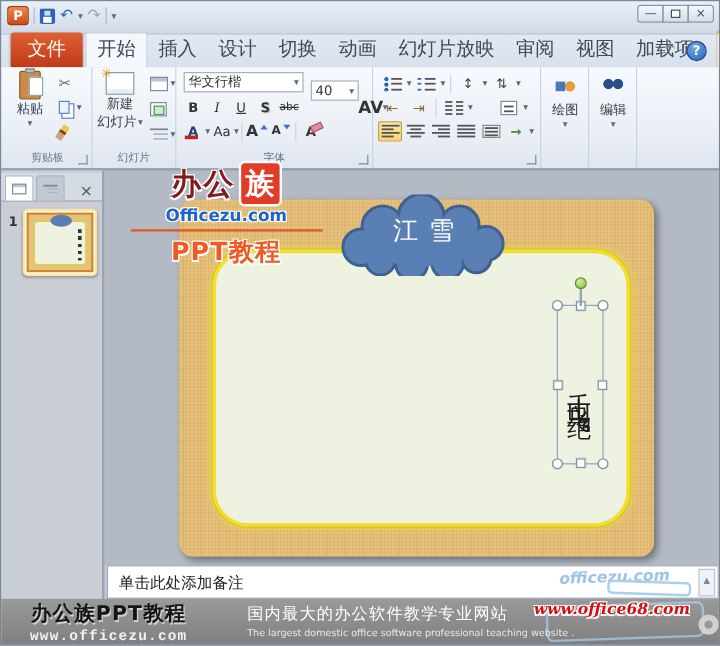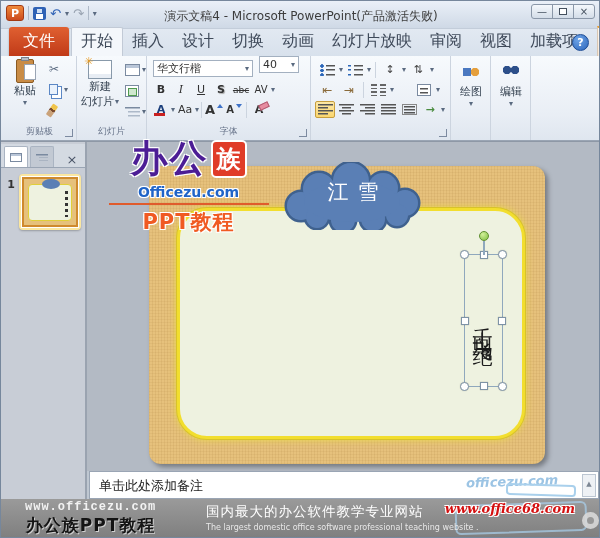--- a/index.html
+++ b/index.html
@@ -188,21 +188,21 @@
   .handle { position:absolute; background:#fff; border:1px solid #7e93a6; box-shadow:0 0 1px rgba(0,0,0,.3); }
   .h-circle { width:9px; height:9px; border-radius:50%; }
   .h-square { width:8px; height:8px; }
   #rot-stem { position:absolute; left:18px; top:-14px; width:2px; height:14px; background:#8fa8bd; }
   #rot-handle { position:absolute; left:14px; top:-24px; width:10px; height:10px; border-radius:50%;
     background:radial-gradient(circle at 35% 30%,#d2f09a,#7fbf3f); border:1px solid #5e8f2f; }
 
   
   #wm { left:100px; top:133px; width:175px; text-align:center; z-index:60; pointer-events:none; }
   #wm-row1 { display:flex; align-items:center; justify-content:center; gap:2px; }
-  #wm-bangong { color:#4c1d95; font-size:37px; font-weight:900; letter-spacing:2px;
+  #wm-bangong { color:#7f1d1d; font-size:25px; font-weight:900; letter-spacing:2px;
     text-shadow:-1px -1px 0 #fff,1px -1px 0 #fff,-1px 1px 0 #fff,1px 1px 0 #fff; }
   #wm-zu { background:#e03c28; color:#fff; font-size:24px; font-weight:900; border-radius:5px;
     padding:1px 4px; border:2px solid #fff; }
   #wm-url { color:#1f64c8; font-size:14px; font-weight:bold;
     text-shadow:-1px -1px 0 #fff,1px -1px 0 #fff,-1px 1px 0 #fff,1px 1px 0 #fff; }
   #wm-line { width:160px; height:2px; background:#e05b2c; margin:3px auto; }
   #wm-ppt { color:#f05a22; font-size:21px; font-weight:900; letter-spacing:1px;
     text-shadow:-1px -1px 0 #fff,1px -1px 0 #fff,-1px 1px 0 #fff,1px 1px 0 #fff; }
 
   
@@ -246,21 +246,20 @@
   <div id="qat" class="abs">
     <span id="ppt-logo">P</span>
     <span class="qat-sep"></span>
     <span class="floppy"></span>
     <span class="qat-btn">↶</span>
     <span class="dd">▾</span>
     <span class="qat-btn disabled">↷</span>
     <span class="qat-sep"></span>
     <span class="dd">▾</span>
   </div>
-  <div id="title-text" class="abs">演示文稿4 - Microsoft PowerPoint(产品激活失败)</div>
   <div id="win-btns" class="abs">
     <span class="win-btn">—</span>
     <span class="win-btn">
         <span class="restore-glyph"></span>
       </span>
     <span class="win-btn">×</span>
   </div>
 </div>
 
 <div id="tabrow" class="abs">
@@ -331,31 +330,31 @@
         </span>
     </div>
     <span class="rgroup-label">幻灯片</span>
   </div>
 
   <div class="rgroup" style="left:146px;width:164px;">
     <div class="combo abs" style="left:6px;top:4px;width:100px;">
       <span>华文行楷</span>
       <span class="dd">▾</span>
     </div>
-    <div class="combo abs" style="left:112px;top:0;width:40px;">
+    <div class="combo abs" style="left:112px;top:11px;width:40px;">
       <span>40</span>
       <span class="dd">▾</span>
     </div>
     <div class="abs" style="left:4px;top:25px;display:flex;align-items:center;">
       <span class="fbtn" style="font-weight:bold;">B</span>
       <span class="fbtn" style="font-style:italic;font-family:'DejaVu Serif',serif;">I</span>
       <span class="fbtn" style="text-decoration:underline;">U</span>
       <span class="fbtn" style="font-weight:bold;text-shadow:1px 1px 1px #aaa;">S</span>
       <span class="fbtn" style="text-decoration:line-through;font-size:9px;">abc</span>
-      <span class="fbtn" style="font-size:10px;font-weight:normal;">AV</span>
+      <span class="fbtn" style="font-size:14px;font-weight:bold;margin-left:48px;">AV</span>
       <span class="dd">▾</span>
     </div>
     <div class="abs" style="left:4px;top:45px;display:flex;align-items:center;">
       <span class="fbtn" style="position:relative;font-weight:bold;color:#1c3f7c;">
           <span>A</span>
           <span class="fontcolor-bar"></span>
         </span>
       <span class="dd">▾</span>
       <span class="fbtn">
           <span>Aa</span>
@@ -545,22 +544,22 @@
 <div id="notes" class="abs">
   <span id="notes-text">单击此处添加备注</span>
   <span id="notes-wm">officezu.com</span>
   <span id="notes-sketch"></span>
   <span id="notes-scroll"><span>▲</span></span>
 </div>
 
 <div id="footer" class="abs">
   <div id="f-sketch"></div>
   <div id="f-left">
+    <div id="f-left-title">办公族PPT教程</div>
     <div id="f-left-url">www.officezu.com</div>
-    <div id="f-left-title">办公族PPT教程</div>
   </div>
   <div id="f-center">
     <div id="f-center-cn">国内最大的办公软件教学专业网站</div>
     <div id="f-center-en">The largest domestic office software professional teaching website .</div>
   </div>
   <div id="f-right">
     <div id="f-right-url">www.office68.com</div>
   </div>
   <div id="f-circle"></div>
 </div>

